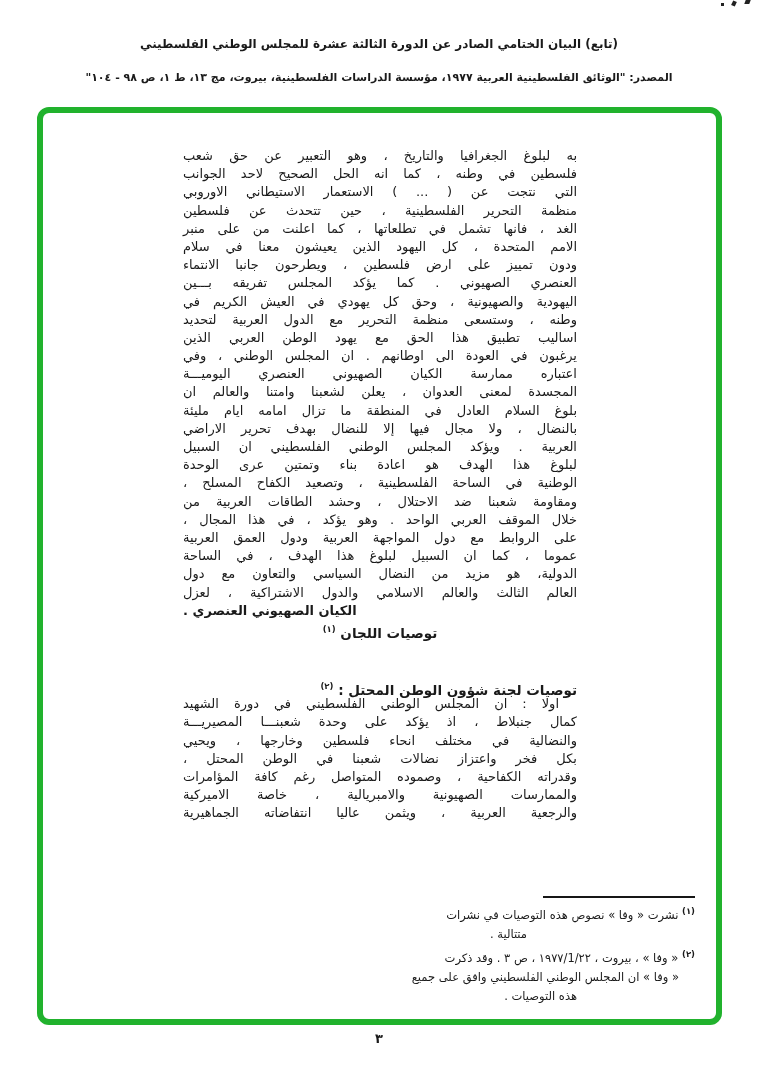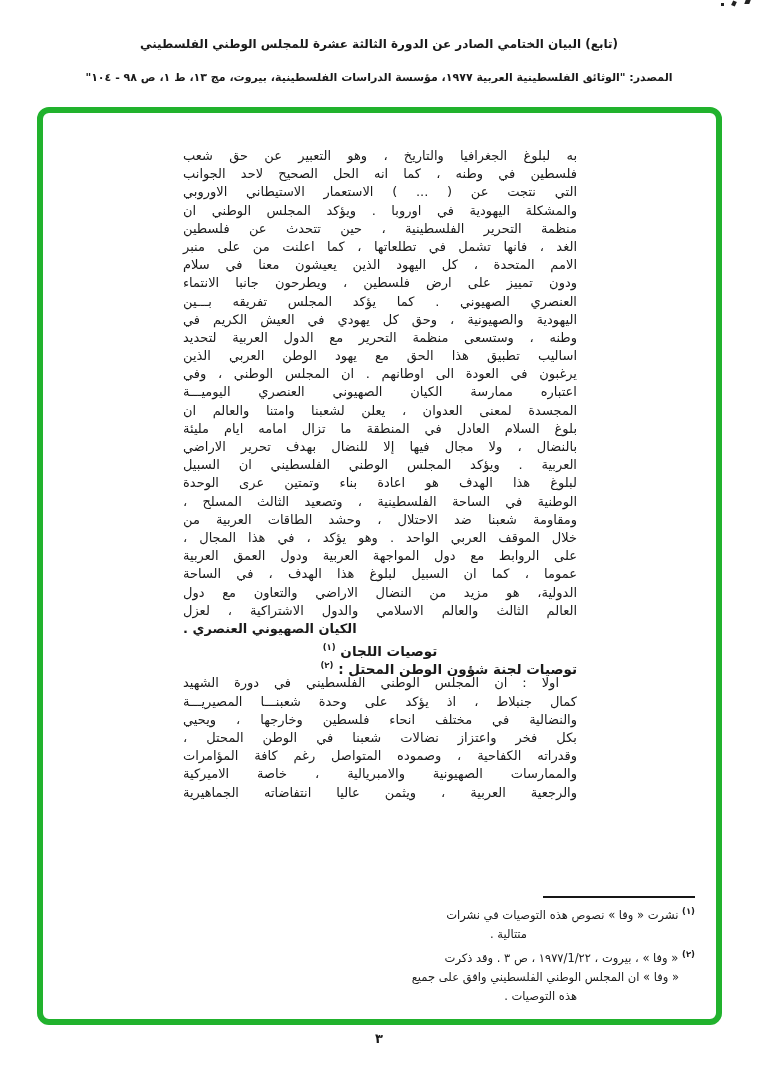--- a/index.html
+++ b/index.html
@@ -20,21 +20,21 @@
     box-sizing:border-box; border:6px solid #21b22d; border-radius:12px;
     background:transparent;
   }
   .body-text {
     position:absolute; right:181px; top:147px; width:394px;
     direction:rtl; font-size:13px; line-height:18.2px;
   }
   .bl { text-align:justify; text-align-last:justify; height:18.2px; white-space:normal; }
   .end-left { text-align:left; text-align-last:left;font-weight:bold; }
   .h-center { text-align:center; text-align-last:center; font-weight:bold; font-size:13.5px; }
-  .h-right { text-align:right; text-align-last:right; font-weight:bold; font-size:13.5px; }
+  .h-right { text-align:right; text-align-last:right; font-weight:bold; font-size:13.5px;margin-top:39px; }
   .indent { padding-right:18px; box-sizing:border-box; }
   sup.mark { font-size:8.5px; font-weight:bold; }
   .fnsep {
     position:absolute; left:543px; top:896px; width:152px; height:2px; background:#161616;
   }
   .footnotes {
     position:absolute; right:63px; top:902px; width:345px;
     direction:rtl; font-size:11.5px; line-height:19.4px;
   }
   .fl { text-align:center; text-align-last:right; }
@@ -65,42 +65,41 @@
 <div class="title">(تابع) البيان الختامي الصادر عن الدورة الثالثة عشرة للمجلس الوطني الفلسطيني</div>
 
 <div class="source">المصدر:  "الوثائق الفلسطينية العربية ١٩٧٧، مؤسسة الدراسات الفلسطينية، بيروت، مج ١٣، ط ١، ص ٩٨ - ١٠٤"</div>
 
 <div class="frame" style="border-color: rgb(33, 178, 45);"></div>
 
 <div class="body-text">
     <div class="bl"><span>به لبلوغ الجغرافيا والتاريخ ، وهو التعبير عن حق شعب</span></div>
     <div class="bl"><span>فلسطين في وطنه ، كما انه الحل الصحيح لاحد الجوانب</span></div>
     <div class="bl"><span>التي نتجت عن ( ... ) الاستعمار الاستيطاني الاوروبي</span></div>
-    <div class="bl"><span>والمشكلة اليهودية في اوروبا . ويؤكد المجلس الوطني ان</span></div>
     <div class="bl"><span>منظمة التحرير الفلسطينية ، حين تتحدث عن فلسطين</span></div>
     <div class="bl"><span>الغد ، فانها تشمل في تطلعاتها ، كما اعلنت من على منبر</span></div>
     <div class="bl"><span>الامم المتحدة ، كل اليهود الذين يعيشون معنا في سلام</span></div>
     <div class="bl"><span>ودون تمييز على ارض فلسطين ، ويطرحون جانبا الانتماء</span></div>
     <div class="bl"><span>العنصري الصهيوني . كما يؤكد المجلس تفريقه بـــين</span></div>
     <div class="bl"><span>اليهودية والصهيونية ، وحق كل يهودي في العيش الكريم في</span></div>
     <div class="bl"><span>وطنه ، وستسعى منظمة التحرير مع الدول العربية لتحديد</span></div>
     <div class="bl"><span>اساليب تطبيق هذا الحق مع يهود الوطن العربي الذين</span></div>
     <div class="bl"><span>يرغبون في العودة الى اوطانهم . ان المجلس الوطني ، وفي</span></div>
     <div class="bl"><span>اعتباره ممارسة الكيان الصهيوني العنصري اليوميـــة</span></div>
     <div class="bl"><span>المجسدة لمعنى العدوان ، يعلن لشعبنا وامتنا والعالم ان</span></div>
     <div class="bl"><span>بلوغ السلام العادل في المنطقة ما تزال امامه ايام مليئة</span></div>
     <div class="bl"><span>بالنضال ، ولا مجال فيها إلا للنضال بهدف تحرير الاراضي</span></div>
     <div class="bl"><span>العربية . ويؤكد المجلس الوطني الفلسطيني ان السبيل</span></div>
     <div class="bl"><span>لبلوغ هذا الهدف هو اعادة بناء وتمتين عرى الوحدة</span></div>
-    <div class="bl"><span>الوطنية في الساحة الفلسطينية ، وتصعيد الثالث المسلح ،</span></div>
+    <div class="bl"><span>الوطنية في الساحة الفلسطينية ، وتصعيد الكفاح المسلح ،</span></div>
     <div class="bl"><span>ومقاومة شعبنا ضد الاحتلال ، وحشد الطاقات العربية من</span></div>
     <div class="bl"><span>خلال الموقف العربي الواحد . وهو يؤكد ، في هذا المجال ،</span></div>
     <div class="bl"><span>على الروابط مع دول المواجهة العربية ودول العمق العربية</span></div>
     <div class="bl"><span>عموما ، كما ان السبيل لبلوغ هذا الهدف ، في الساحة</span></div>
-    <div class="bl"><span>الدولية، هو مزيد من النضال الاراضي والتعاون مع دول</span></div>
+    <div class="bl"><span>الدولية، هو مزيد من النضال السياسي والتعاون مع دول</span></div>
     <div class="bl"><span>العالم الثالث والعالم الاسلامي والدول الاشتراكية ، لعزل</span></div>
     <div class="bl end-left"><span>الكيان الصهيوني العنصري .</span></div>
     <div class="bl h-center"><span>توصيات اللجان</span> <sup class="mark">(١)</sup></div>
     <div class="bl h-right"><span>توصيات لجنة شؤون الوطن المحتل :</span> <sup class="mark">(٢)</sup></div>
     <div class="bl indent"><span>اولا : ان المجلس الوطني الفلسطيني في دورة الشهيد</span></div>
     <div class="bl"><span>كمال جنبلاط ، اذ يؤكد على وحدة شعبنـــا المصيريـــة</span></div>
     <div class="bl"><span>والنضالية في مختلف انحاء فلسطين وخارجها ، ويحيي</span></div>
     <div class="bl"><span>بكل فخر واعتزاز نضالات شعبنا في الوطن المحتل ،</span></div>
     <div class="bl"><span>وقدراته الكفاحية ، وصموده المتواصل رغم كافة المؤامرات</span></div>
     <div class="bl"><span>والممارسات الصهيونية والامبريالية ، خاصة الاميركية</span></div>

